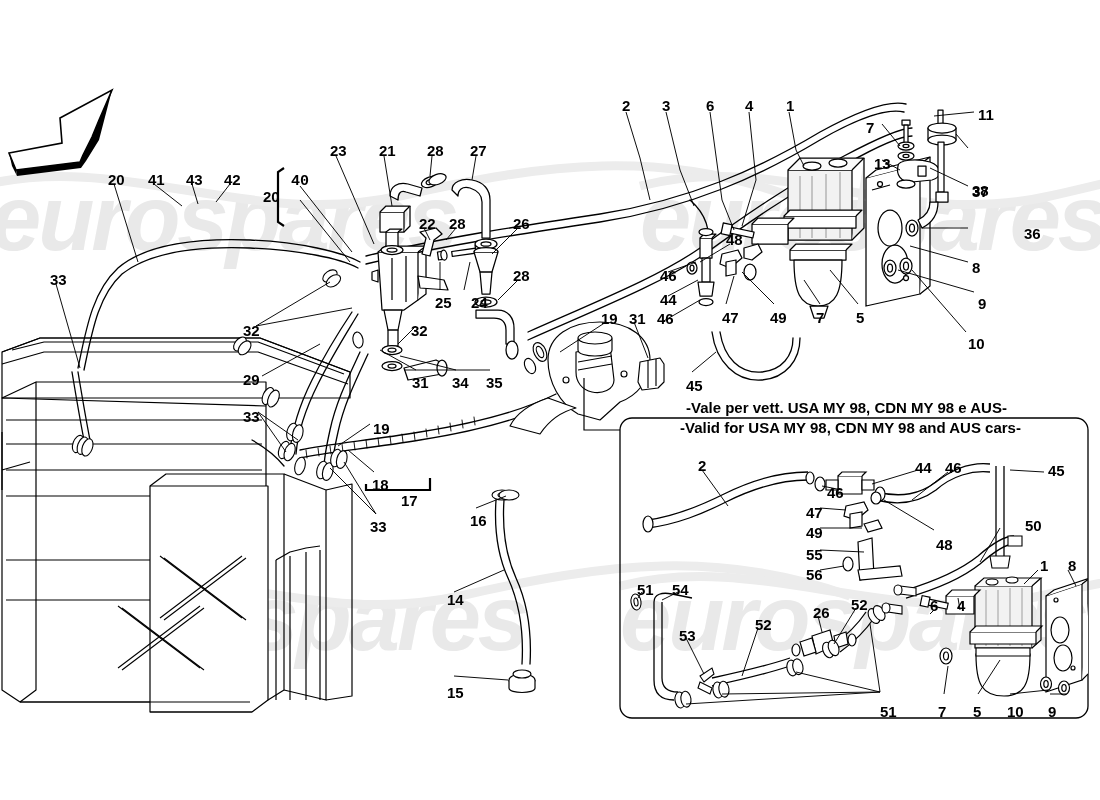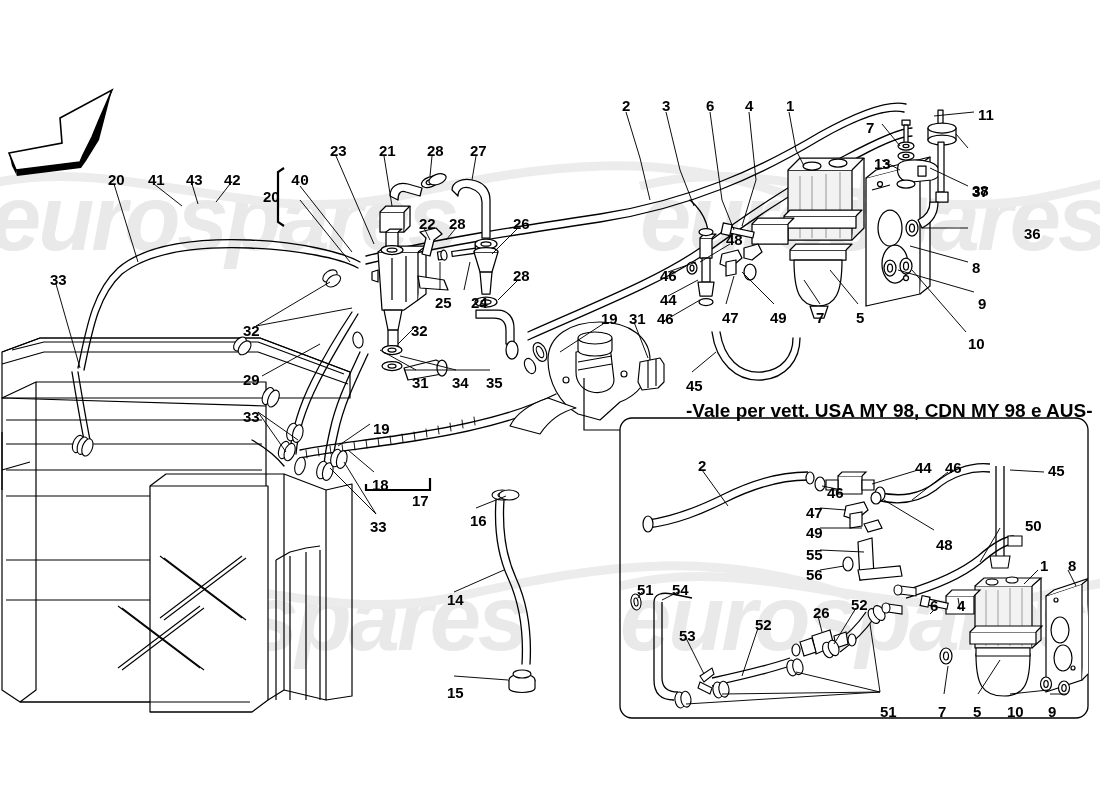--- a/index.html
+++ b/index.html
@@ -3,21 +3,21 @@
 <meta charset="utf-8">
 <title>Parts Diagram</title>
 <style>
   html,body{margin:0;padding:0;background:#fff;}
   body{width:1100px;height:800px;overflow:hidden;
        font-family:"Liberation Sans","DejaVu Sans",sans-serif;}
   #stage{position:relative;width:1100px;height:800px;background:#ffffff;}
   #art{position:absolute;inset:0;}
   .lbl{position:absolute;font-weight:bold;font-size:15px;color:#000;
        line-height:1;white-space:nowrap;letter-spacing:0px;}
-  .cap{position:absolute;font-weight:bold;font-size:19px;color:#000;
+  .cap{position:absolute;font-weight:bold;font-size:15px;color:#000;
        white-space:nowrap;line-height:1.35;}
   svg{display:block;}
   .wm{fill:#e9e9e9;}
   .wmline{stroke:#ececec;fill:none;}
 </style>
 </head>
 <body>
 
 <div id="stage">
 
@@ -705,21 +705,21 @@
       <div class="lbl" style="left: 629px; top: 311px;">31</div>
       <div class="lbl" style="left: 657px; top: 311px;">46</div>
       <div class="lbl" style="left: 686px; top: 378px;">45</div>
       <div class="lbl" style="left: 243px; top: 372px;">29</div>
       <div class="lbl" style="left: 412px; top: 375px;">31</div>
       <div class="lbl" style="left: 452px; top: 375px;">34</div>
       <div class="lbl" style="left: 486px; top: 375px;">35</div>
       <div class="lbl" style="left: 243px; top: 409px;">33</div>
       <div class="lbl" style="left: 373px; top: 421px;">19</div>
       <div class="lbl" style="left: 372px; top: 477px;">18</div>
-      <div class="lbl" style="left: 412px; top: 493px; text-align: right;">17</div>
+      <div class="lbl" style="left: 401px; top: 493px; text-align: right;">17</div>
       <div class="lbl" style="left: 370px; top: 519px;">33</div>
       <div class="lbl" style="left: 470px; top: 513px;">16</div>
       <div class="lbl" style="left: 447px; top: 592px;">14</div>
       <div class="lbl" style="left: 447px; top: 673px; margin-top: 12px;">15</div>
     </div>
   <div id="insetLabels">
       <div class="lbl" style="left: 698px; top: 458px;">2</div>
       <div class="lbl" style="left: 915px; top: 460px;">44</div>
       <div class="lbl" style="left: 945px; top: 460px;">46</div>
       <div class="lbl" style="left: 1048px; top: 463px;">45</div>
@@ -742,15 +742,16 @@
       <div class="lbl" style="left: 957px; top: 598px;">4</div>
       <div class="lbl" style="left: 880px; top: 704px;">51</div>
       <div class="lbl" style="left: 938px; top: 704px;">7</div>
       <div class="lbl" style="left: 973px; top: 704px;">5</div>
       <div class="lbl" style="left: 1007px; top: 704px;">10</div>
       <div class="lbl" style="left: 1048px; top: 704px;">9</div>
     </div>
 
   <div class="cap" style="left:686px; top:398px;">
     <div>-Vale per vett. USA MY 98, CDN MY 98 e AUS-</div>
+    <div style="margin-left:-6px;">-Valid for USA MY 98, CDN MY 98 and AUS cars-</div>
   </div>
 
 </div>
 
 </body></html>

